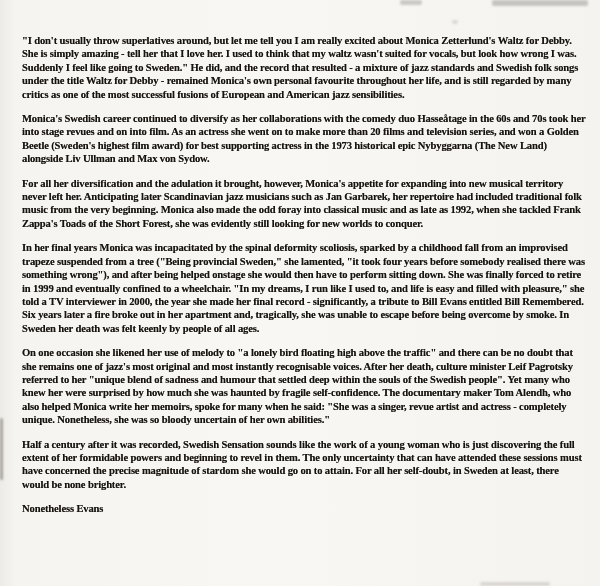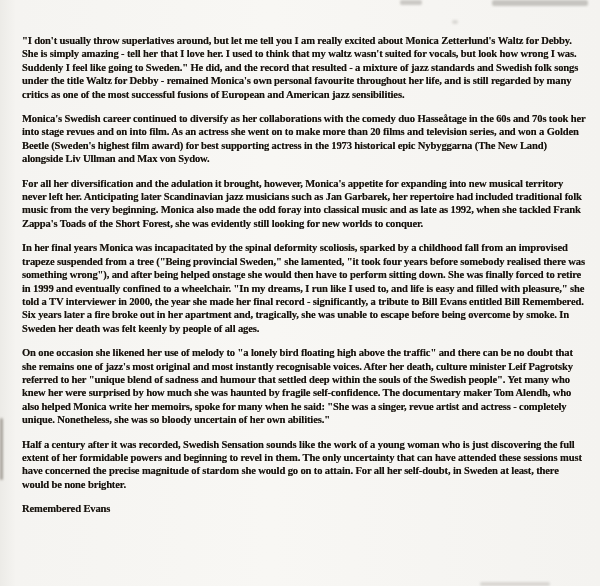--- a/index.html
+++ b/index.html
@@ -56,16 +56,16 @@
   <div class="artifact artifact-left"></div>
   <div class="artifact artifact-bottom"></div>
 
   <div class="content">
     <p>"I don't usually throw superlatives around, but let me tell you I am really excited about Monica Zetterlund's Waltz for Debby. She is simply amazing - tell her that I love her. I used to think that my waltz wasn't suited for vocals, but look how wrong I was. Suddenly I feel like going to Sweden." He did, and the record that resulted - a mixture of jazz standards and Swedish folk songs under the title Waltz for Debby - remained Monica's own personal favourite throughout her life, and is still regarded by many critics as one of the most successful fusions of European and American jazz sensibilities.</p>
     <p>Monica's Swedish career continued to diversify as her collaborations with the comedy duo Hasseåtage in the 60s and 70s took her into stage revues and on into film. As an actress she went on to make more than 20 films and television series, and won a Golden Beetle (Sweden's highest film award) for best supporting actress in the 1973 historical epic Nybyggarna (The New Land) alongside Liv Ullman and Max von Sydow.</p>
     <p>For all her diversification and the adulation it brought, however, Monica's appetite for expanding into new musical territory never left her. Anticipating later Scandinavian jazz musicians such as Jan Garbarek, her repertoire had included traditional folk music from the very beginning. Monica also made the odd foray into classical music and as late as 1992, when she tackled Frank Zappa's Toads of the Short Forest, she was evidently still looking for new worlds to conquer.</p>
     <p>In her final years Monica was incapacitated by the spinal deformity scoliosis, sparked by a childhood fall from an improvised trapeze suspended from a tree ("Being provincial Sweden," she lamented, "it took four years before somebody realised there was something wrong"), and after being helped onstage she would then have to perform sitting down. She was finally forced to retire in 1999 and eventually confined to a wheelchair. "In my dreams, I run like I used to, and life is easy and filled with pleasure," she told a TV interviewer in 2000, the year she made her final record - significantly, a tribute to Bill Evans entitled Bill Remembered. Six years later a fire broke out in her apartment and, tragically, she was unable to escape before being overcome by smoke. In Sweden her death was felt keenly by people of all ages.</p>
     <p>On one occasion she likened her use of melody to "a lonely bird floating high above the traffic" and there can be no doubt that she remains one of jazz's most original and most instantly recognisable voices. After her death, culture minister Leif Pagrotsky referred to her "unique blend of sadness and humour that settled deep within the souls of the Swedish people". Yet many who knew her were surprised by how much she was haunted by fragile self-confidence. The documentary maker Tom Alendh, who also helped Monica write her memoirs, spoke for many when he said: "She was a singer, revue artist and actress - completely unique. Nonetheless, she was so bloody uncertain of her own abilities."</p>
     <p>Half a century after it was recorded, Swedish Sensation sounds like the work of a young woman who is just discovering the full extent of her formidable powers and beginning to revel in them. The only uncertainty that can have attended these sessions must have concerned the precise magnitude of stardom she would go on to attain. For all her self-doubt, in Sweden at least, there would be none brighter.</p>
-    <p class="signature">Remembered Evans</p>
+    <p class="signature">Nonetheless Evans</p>
   </div>
 
 </div>
 
 </body></html>

